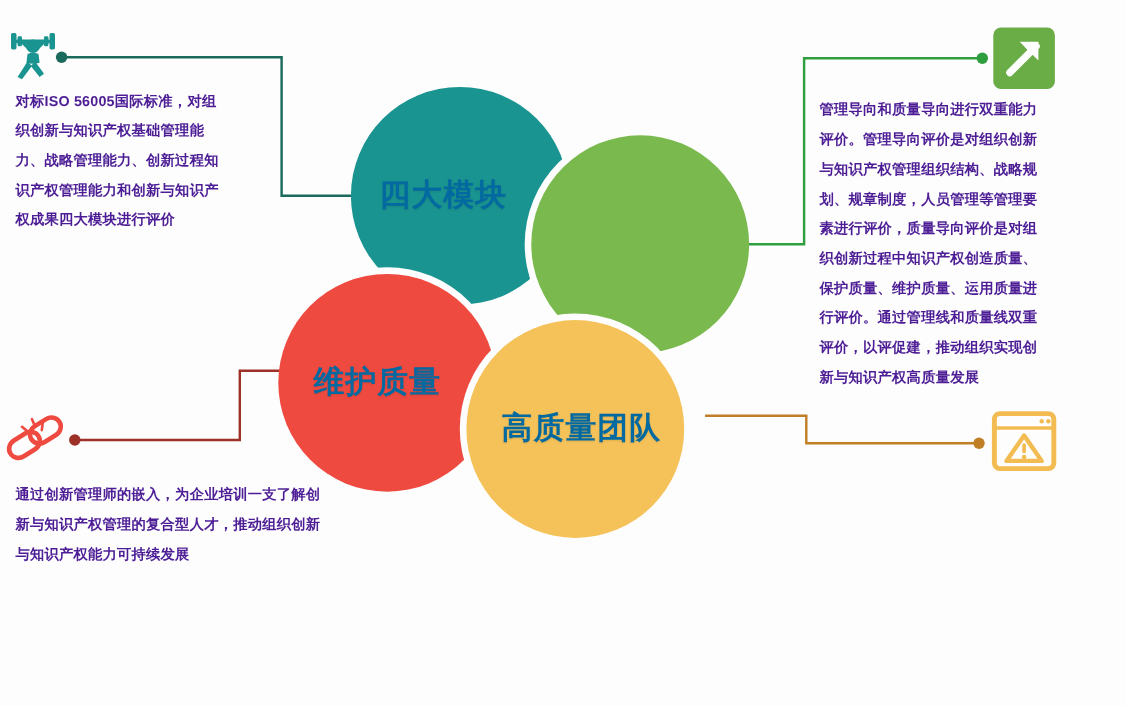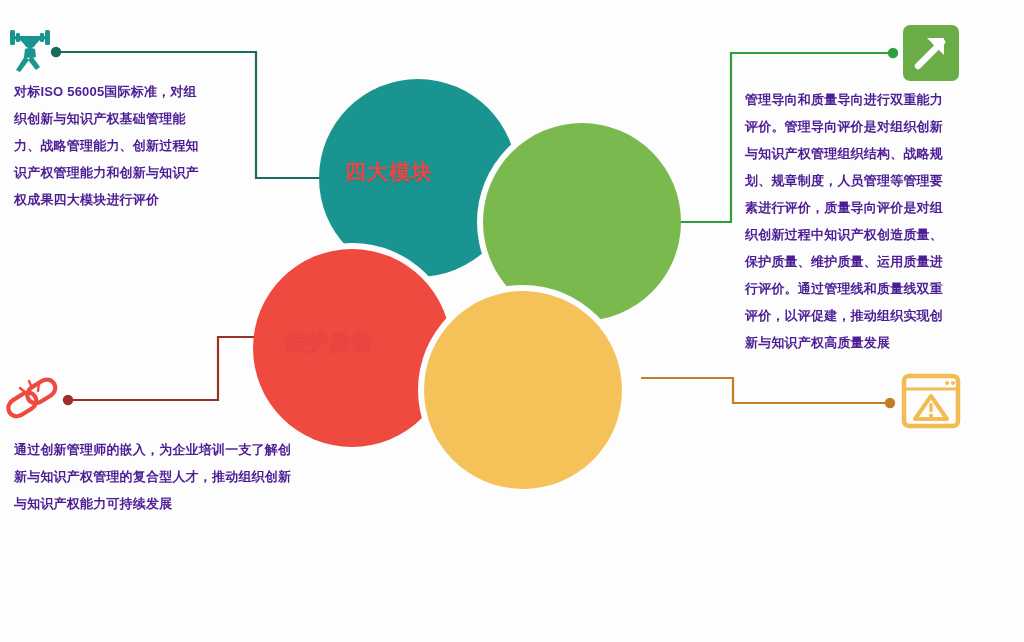--- a/index.html
+++ b/index.html
@@ -32,23 +32,23 @@
   
   #venn {
     position: absolute;
     left: 0; top: 0;
     width: 1024px; height: 642px;
   }
 
   
   .venn-label {
     position: absolute;
-    color: #ef4444;
+    color: #0369a1;
     font-weight: bold;
-    font-size: 21px;
+    font-size: 28px;
     letter-spacing: 1px;
     white-space: nowrap;
     text-shadow: 0 1px 2px rgba(0,0,0,0.10);
     font-family: "Liberation Sans", "DejaVu Sans", sans-serif;
   }
   #label-modules  { left: 345px; top: 158px; }
   #label-dual     { left: 535px; top: 203px; }
   #label-people   { left: 285px; top: 328px; }
   #label-team     { left: 456px; top: 370px; }
 
@@ -127,20 +127,21 @@
     </defs>
 
     <circle cx="582" cy="222" r="99" fill="#79b94d" mask="url(#m-green)"></circle>
     <circle cx="352" cy="348" r="99" fill="#ef4a40" mask="url(#m-red)"></circle>
     <circle cx="523" cy="390" r="99" fill="#f5c259" mask="url(#m-yellow)"></circle>
     <circle cx="418" cy="178" r="99" fill="#1a9490" mask="url(#m-teal)"></circle>
   </svg>
 
   <div class="venn-label" id="label-modules">四大模块</div>
   <div class="venn-label" id="label-people">维护质量</div>
+  <div class="venn-label" id="label-team">高质量团队</div>
 
   <div class="icon-box" id="icon-weightlifter">
     <svg viewBox="0 0 56 56" width="56" height="56">
       <g fill="#1a9490">
 
         <rect x="8" y="10" width="5" height="15" rx="1.5"></rect>
         <rect x="14" y="13" width="4" height="9" rx="1.2"></rect>
         <rect x="43" y="10" width="5" height="15" rx="1.5"></rect>
         <rect x="38" y="13" width="4" height="9" rx="1.2"></rect>
         <rect x="12" y="16" width="32" height="3.4" rx="1.5"></rect>

